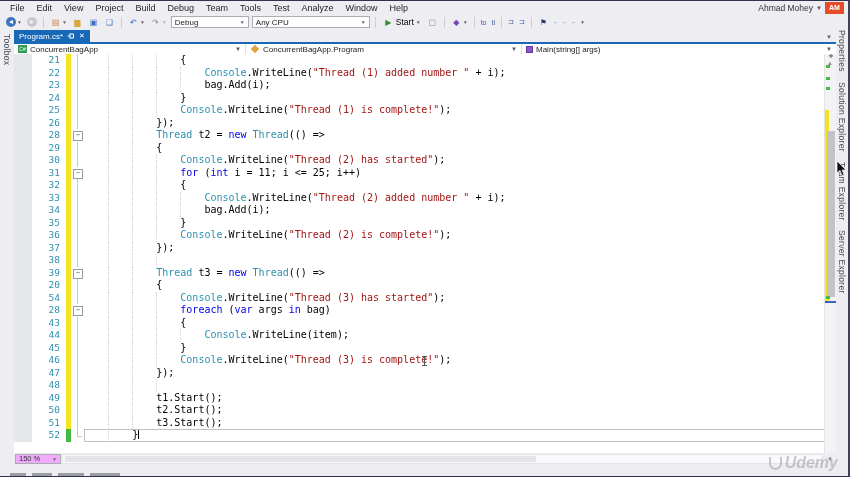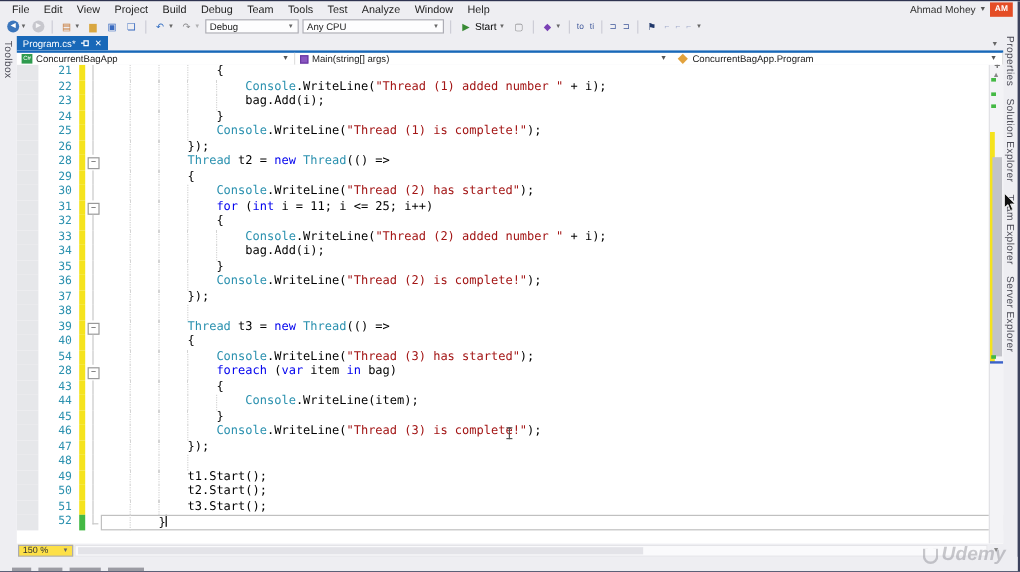--- a/index.html
+++ b/index.html
@@ -81,21 +81,21 @@
   .vscroll { position:absolute; top:0; right:0; bottom:0; width:12px; background:#F3F3F6; border-left:1px solid #E2E2E6; }
   .vs-grip { position:absolute; top:0; left:2px; width:8px; height:5px; color:#777; font-size:6px; line-height:5px; text-align:center; }
   .vs-up { position:absolute; top:6px; left:2px; font-size:6px; color:#888; }
   .vs-mark { position:absolute; left:1px; width:4px; height:3px; }
   .vs-mod { position:absolute; left:0; top:56px; height:192px; width:4px; background:var(--chg-yellow); }
   .vs-thumb { position:absolute; left:2px; top:77px; height:166px; width:8px; background:#C2C3C9; }
   .vs-caretline { position:absolute; left:0; right:0; top:247px; height:2px; background:#3B62C9; }
 
   
   .hscroll { height:11px; display:flex; align-items:center; background:#EEEEF2; }
-  .zoom-combo { width:46px; height:10px; background:#fde047; border:1px solid #ABABB3; font-size:7.5px; color:#333;
+  .zoom-combo { width:46px; height:10px; background:#f0abfc; border:1px solid #ABABB3; font-size:7.5px; color:#333;
                 display:flex; align-items:center; justify-content:space-between; padding:0 3px; margin-left:1px; }
   .htrack { flex:1; height:10px; background:#FAFAFC; border:1px solid #E4E4E8; margin:0 1px; position:relative; }
   .hthumb { position:absolute; left:2px; top:1px; bottom:1px; width:62%; background:#E3E3E8; }
   .hcorner { width:12px; text-align:center; font-size:6px; color:#888; }
 
   
   .bottomstrip { height:12px; background:#EEEEF2; position:relative; }
   .clip { position:absolute; bottom:0; height:3px; background:#9B9BA3; }
 
   .watermark { position:absolute; right:10px; bottom:4px; font-size:16px; font-weight:bold; font-style:italic;
@@ -225,32 +225,32 @@
         <span class="tablist-caret">▼</span>
       </div>
 
       <div class="navbar">
         <span class="navsec" style="width:232px">
           <span class="proj-ico">C#</span>
           <span>ConcurrentBagApp</span>
           <span class="spacer"></span>
           <span class="nav-caret">▼</span>
         </span>
+        <span class="navsec" style="width:276px">
+          <span class="class-ico"></span>
+          <span>ConcurrentBagApp.Program</span>
+          <span class="spacer"></span>
+          <span class="nav-caret">▼</span>
+        </span>
         <span class="navsec" style="flex:1; border-right:none">
           <span class="method-ico"></span>
           <span>Main(string[] args)</span>
           <span class="spacer"></span>
           <span class="nav-caret">▼</span>
         </span>
-        <span class="navsec" style="width:276px">
-          <span class="class-ico"></span>
-          <span>ConcurrentBagApp.Program</span>
-          <span class="spacer"></span>
-          <span class="nav-caret">▼</span>
-        </span>
       </div>
 
       <div class="codebody">
         <div id="code-lines">
             <div class="crow">
               <div class="glyphm"></div>
               <div class="lnum">21</div>
               <div class="chg y"></div>
               <div class="fold line"></div>
               <div class="codecell"><span class="guide" style="left: 24.08px;"></span><span class="guide" style="left: 48.16px;"></span><span class="guide" style="left: 72.24px;"></span><span>                {</span></div>
@@ -369,38 +369,38 @@
             </div>
             <div class="crow">
               <div class="glyphm"></div>
               <div class="lnum">39</div>
               <div class="chg y"></div>
               <div class="fold box"></div>
               <div class="codecell"><span class="guide" style="left: 24.08px;"></span><span class="guide" style="left: 48.16px;"></span><span>            </span><span class="tk-t">Thread</span><span> t3 = </span><span class="tk-k">new</span><span> </span><span class="tk-t">Thread</span><span>(() =&gt;</span></div>
             </div>
             <div class="crow">
               <div class="glyphm"></div>
-              <div class="lnum">40</div>
+              <div class="lnum">20</div>
               <div class="chg y"></div>
               <div class="fold line"></div>
               <div class="codecell"><span class="guide" style="left: 24.08px;"></span><span class="guide" style="left: 48.16px;"></span><span>            {</span></div>
             </div>
             <div class="crow">
               <div class="glyphm"></div>
               <div class="lnum">54</div>
               <div class="chg y"></div>
               <div class="fold line"></div>
               <div class="codecell"><span class="guide" style="left: 24.08px;"></span><span class="guide" style="left: 48.16px;"></span><span class="guide" style="left: 72.24px;"></span><span>                </span><span class="tk-t">Console</span><span>.WriteLine(</span><span class="tk-s">"Thread (3) has started"</span><span>);</span></div>
             </div>
             <div class="crow">
               <div class="glyphm"></div>
               <div class="lnum">28</div>
               <div class="chg y"></div>
               <div class="fold box"></div>
-              <div class="codecell"><span class="guide" style="left: 24.08px;"></span><span class="guide" style="left: 48.16px;"></span><span class="guide" style="left: 72.24px;"></span><span>                </span><span class="tk-k">foreach</span><span> (</span><span class="tk-k">var</span><span> item </span><span class="tk-k">in</span><span> bag)</span></div>
+              <div class="codecell"><span class="guide" style="left: 24.08px;"></span><span class="guide" style="left: 48.16px;"></span><span class="guide" style="left: 72.24px;"></span><span>                </span><span class="tk-k">foreach</span><span> (</span><span class="tk-k">var</span><span> args </span><span class="tk-k">in</span><span> bag)</span></div>
             </div>
             <div class="crow">
               <div class="glyphm"></div>
               <div class="lnum">43</div>
               <div class="chg y"></div>
               <div class="fold line"></div>
               <div class="codecell"><span class="guide" style="left: 24.08px;"></span><span class="guide" style="left: 48.16px;"></span><span class="guide" style="left: 72.24px;"></span><span>                {</span></div>
             </div>
             <div class="crow">
               <div class="glyphm"></div>

